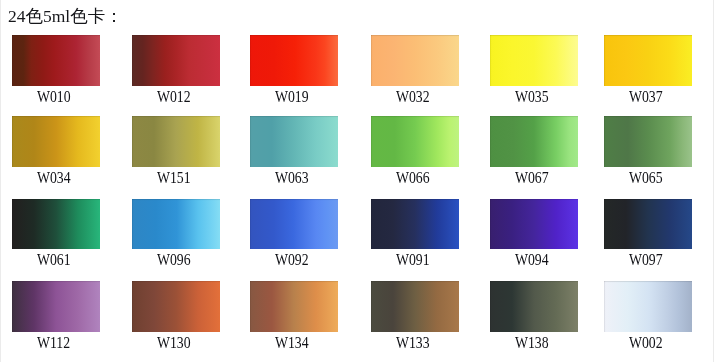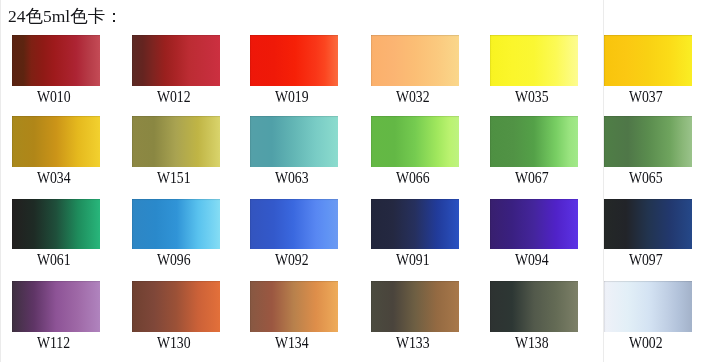--- a/index.html
+++ b/index.html
@@ -4,21 +4,21 @@
 <title>24色5ml色卡</title>
 <style>
   html,body{margin:0;padding:0;}
   body{
     width:720px;height:362px;overflow:hidden;
     background:#ffffff;
     font-family:"Liberation Serif", serif;
     -webkit-font-smoothing:antialiased;
   }
   .page{
-    position:absolute;left:0;top:0;width:604px;height:362px;
+    position:absolute;left:0;top:0;width:714px;height:362px;
     background:#ffffff;
     border-left:1px solid #ebebeb;
     border-right:1px solid #ebebeb;
     box-sizing:border-box;
   }
   .title{
     position:absolute;left:7px;top:6.5px;
     font-family:"Liberation Serif", serif;
     font-size:17.5px;line-height:18px;color:#16171b;
     white-space:nowrap;

